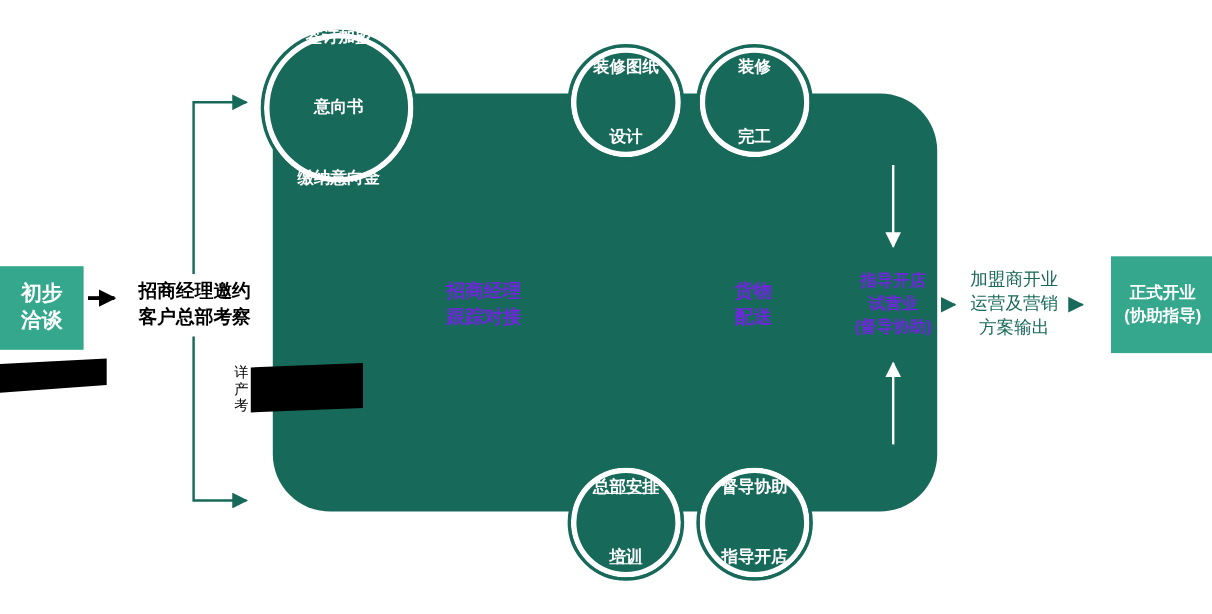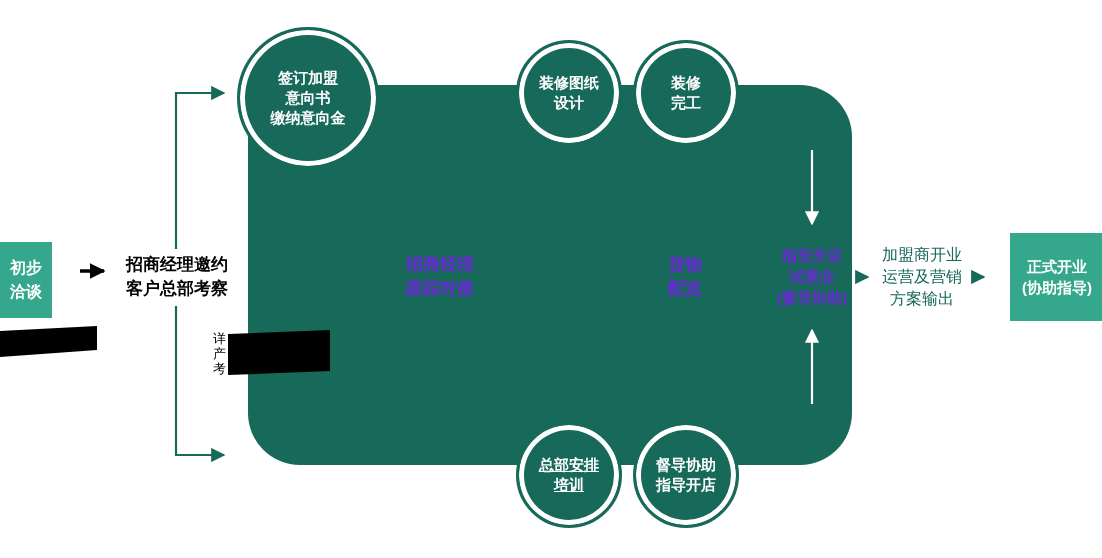--- a/index.html
+++ b/index.html
@@ -3,41 +3,41 @@
 <meta charset="utf-8">
 <style>
   html, body { margin: 0; padding: 0; background: #fff; }
   body { font-family: "Liberation Sans", "DejaVu Sans", sans-serif; }
   .canvas { position: relative; width: 1102px; height: 558px; background: #fff; overflow: hidden; }
   .abs { position: absolute; }
   .stack { display: flex; flex-direction: column; align-items: center; justify-content: center; text-align: center; }
   .teal-box { background: var(--teal); color: #fff; font-weight: 700; }
   .panel { background: var(--dark); border-radius: 52px; }
   .circle { border-radius: 50%; background: var(--dark); border: 3px solid var(--dark);
-            box-shadow: inset 0 0 0 5px #fff; color: #fff; font-weight: 700; }
+            box-shadow: inset 0 0 0 5px #fff; color: #fff; font-weight: 700; gap: 44px; }
   .white-label { color: #6d28d9; font-weight: 700; }
   .dark-label { color: var(--dark); font-weight: 400; }
   .black-label { color: #000; font-weight: 700; }
   .note { color: #000; font-weight: 400; text-align: left; }
   .overlay { position: absolute; left: 0; top: 0; pointer-events: none; }
   .ln-dark  { fill: none; stroke: var(--dark); stroke-width: 2.2; }
   .ln-white { fill: none; stroke: #fff; stroke-width: 2.2; }
   .ln-black { fill: none; stroke: #000; stroke-width: 3.5; }
   .fill-dark  { fill: var(--dark); }
   .fill-white { fill: #fff; }
   .fill-black { fill: #000; }
 </style>
 </head>
 <body>
 
 <div class="canvas">
 
   <div class="abs panel" style="left:248px; top:85px; width:604px; height:380px;"></div>
 
-  <div class="abs stack teal-box" style="left:0; top:242px; width:52px; height:76px; font-size:16px; line-height:24px;">
+  <div class="abs stack teal-box" style="left:0; top:242px; width:76px; height:76px; font-size:19px; line-height:24px;">
     <span>初步</span>
     <span>洽谈</span>
   </div>
 
   <div class="abs stack black-label" style="left:112px; top:253px; width:130px; font-size:17px; line-height:24px;">
     <span>招商经理邀约</span>
     <span>客户总部考察</span>
   </div>
 
   <div class="abs note" style="left:213px; top:331px; width:120px; font-size:13px; line-height:15px;">

